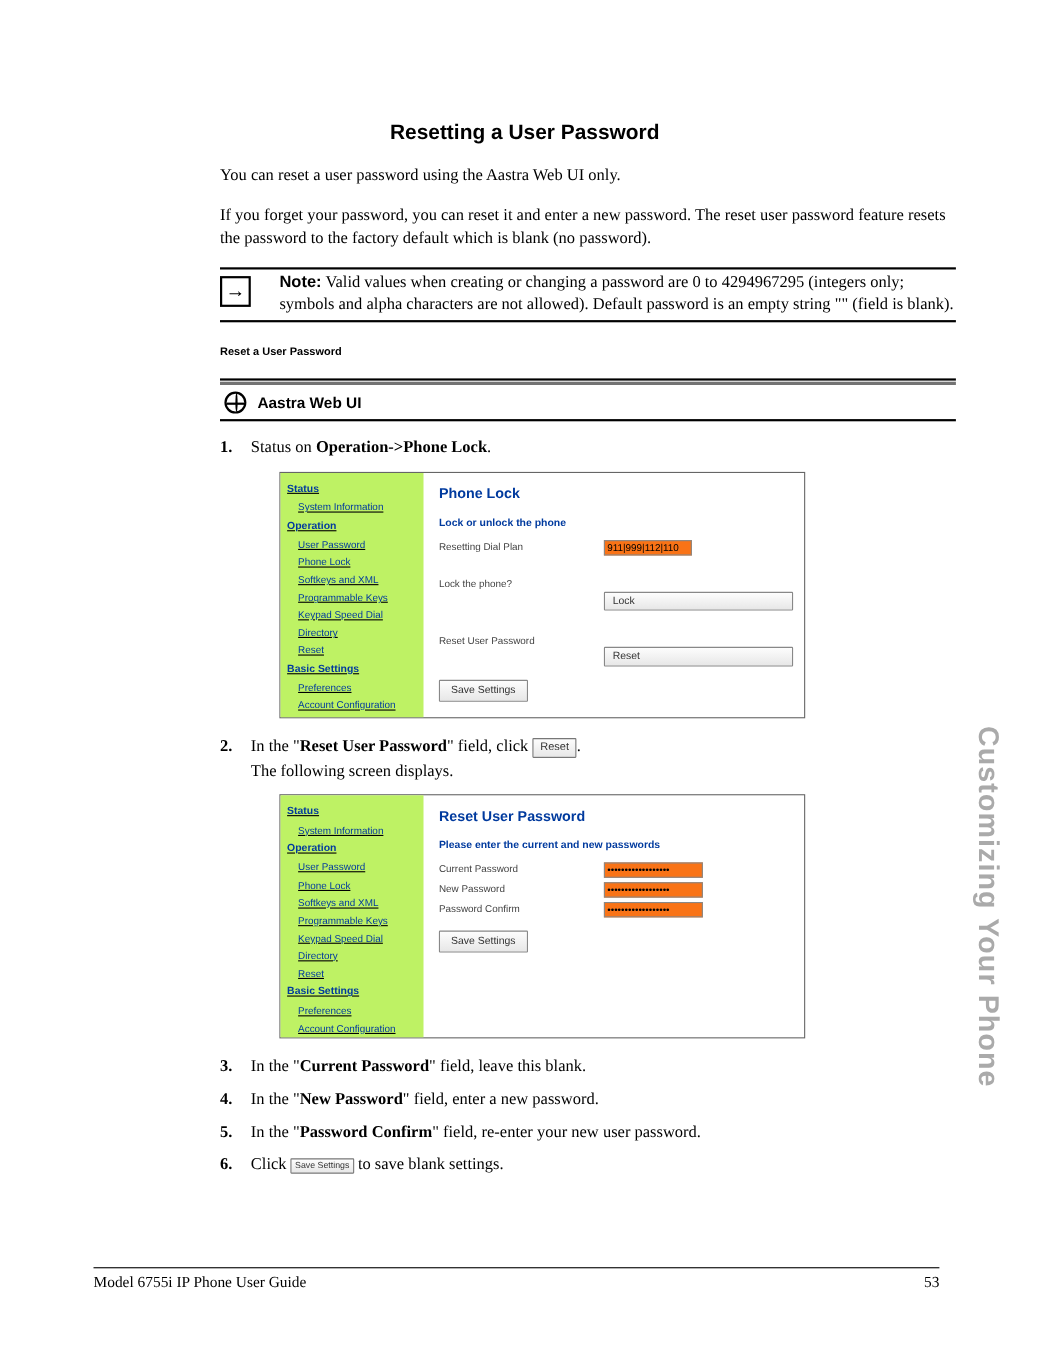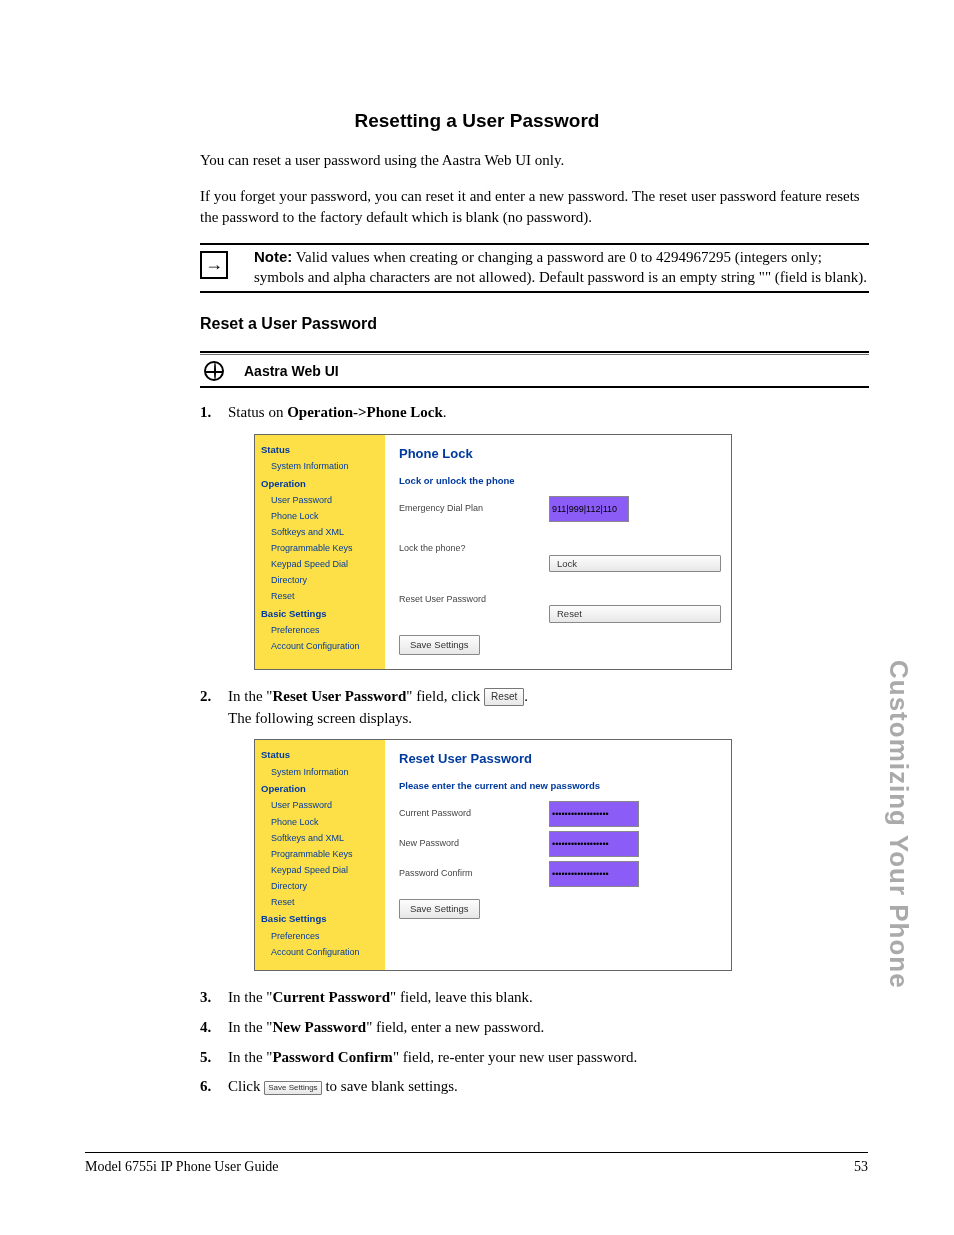--- a/index.html
+++ b/index.html
@@ -49,34 +49,34 @@
     width: 28px; height: 28px;
     border: 2px solid #000;
     display: flex; align-items: center; justify-content: center;
     font-size: 18px; font-weight: bold;
     margin-top: 4px;
   }
   .note-text { line-height: 1.35; }
   .note-label { font-family: Arial, Helvetica, sans-serif; font-weight: bold; }
   h2 {
     font-family: Arial, Helvetica, sans-serif;
-    font-size: 16px;
+    font-size: 10px;
     font-weight: bold;
     margin: 22px 0 8px 0;
   }
   .section-bar {
     border-top: 2px solid #000;
     border-bottom: 2px solid #000;
     padding: 1px 0;
     margin: 18px 0 14px 0;
   }
   .section-bar-inner {
-    border-top: 1px solid #737373;
+    border-top: 3px solid #737373;
     padding: 6px 0 4px 4px;
-    display: flex; align-items: center; gap: 20px;
+    display: flex; align-items: center; gap: 10px;
     font-family: Arial, Helvetica, sans-serif;
     font-weight: bold;
     font-size: 14px;
   }
   .globe-icon {
     width: 20px; height: 20px; border: 2px solid #000; border-radius: 50%;
     position: relative;
   }
   .globe-icon:before, .globe-icon:after {
     content: ""; position: absolute; background: #000;
@@ -100,31 +100,32 @@
     border: 1px solid #666;
     margin: 10px 0 16px 26px;
     width: 478px;
     font-family: Arial, Helvetica, sans-serif;
     font-size: 9px;
     display: grid;
     grid-template-columns: 130px 1fr;
     background: #fff;
   }
   .ss-nav {
-    background: #fde047;
-    padding: 6px 4px 10px 6px;
+    background: #bef264;
+    padding: 6px 4px 0 6px;
+    text-decoration: underline;
   }
   .ss-nav .hdr { color: #003a9e; font-weight: bold; padding: 2px 0; font-size: 9.5px; }
   .ss-nav .item { color: #003a9e; padding: 1.5px 0 1.5px 10px; font-size: 9px; }
   .ss-main { padding: 8px 10px 14px 14px; }
   .ss-title { color: #003a9e; font-weight: bold; font-size: 13px; margin: 2px 0 10px 0; }
   .ss-sub { color: #003a9e; font-weight: bold; font-size: 9.5px; margin-bottom: 6px; }
   .ss-row { display: grid; grid-template-columns: 150px 1fr; align-items: center; padding: 2px 0; }
   .ss-row .lbl { color: #444; }
-  .ss-input { border: 1px solid #888; height: 26px; font-size: 9px; padding: 0 2px; background: #8b5cf6; }
+  .ss-input { border: 1px solid #888; height: 14px; font-size: 9px; padding: 0 2px; background: #f97316; }
   .ss-btn {
     display: inline-block;
     border: 1px solid #888;
     background: linear-gradient(#fdfdfd,#e7e7e7);
     padding: 1px 7px;
     font-size: 9.5px;
     color: #333;
     border-radius: 1px;
     margin-top: 29px;
   }
@@ -137,21 +138,21 @@
     font-size: 10px;
     padding: 1px 6px;
     border-radius: 1px;
     vertical-align: 1px;
     color: #333;
   }
   .inline-btn.sm { font-size: 8px; padding: 0px 3px; }
   .footer {
     position: absolute;
     bottom: 60px;
-    left: 85px; right: 86px;
+    left: 85px; right: 100px;
     border-top: 1px solid #000;
     padding-top: 6px;
     display: flex; justify-content: space-between;
     font-size: 14px;
   }
   b, strong { font-weight: bold; font-family: Liberation Serif, serif; }
 </style>
 </head>
 <body>
 
@@ -203,21 +204,21 @@
             <div class="item">Directory</div>
             <div class="item">Reset</div>
             <div class="hdr">Basic Settings</div>
             <div class="item">Preferences</div>
             <div class="item">Account Configuration</div>
           </div>
           <div class="ss-main">
             <div class="ss-title">Phone Lock</div>
             <div class="ss-sub">Lock or unlock the phone</div>
             <div class="ss-row">
-              <span class="lbl">Emergency Dial Plan</span>
+              <span class="lbl">Resetting Dial Plan</span>
               <input class="ss-input" style="width: 80px;" value="911|999|112|110">
             </div>
             <div class="ss-row">
               <span class="lbl">Lock the phone?</span>
               <span class="ss-btn">Lock</span>
             </div>
             <div class="ss-row">
               <span class="lbl">Reset User Password</span>
               <span class="ss-btn">Reset</span>
             </div>

